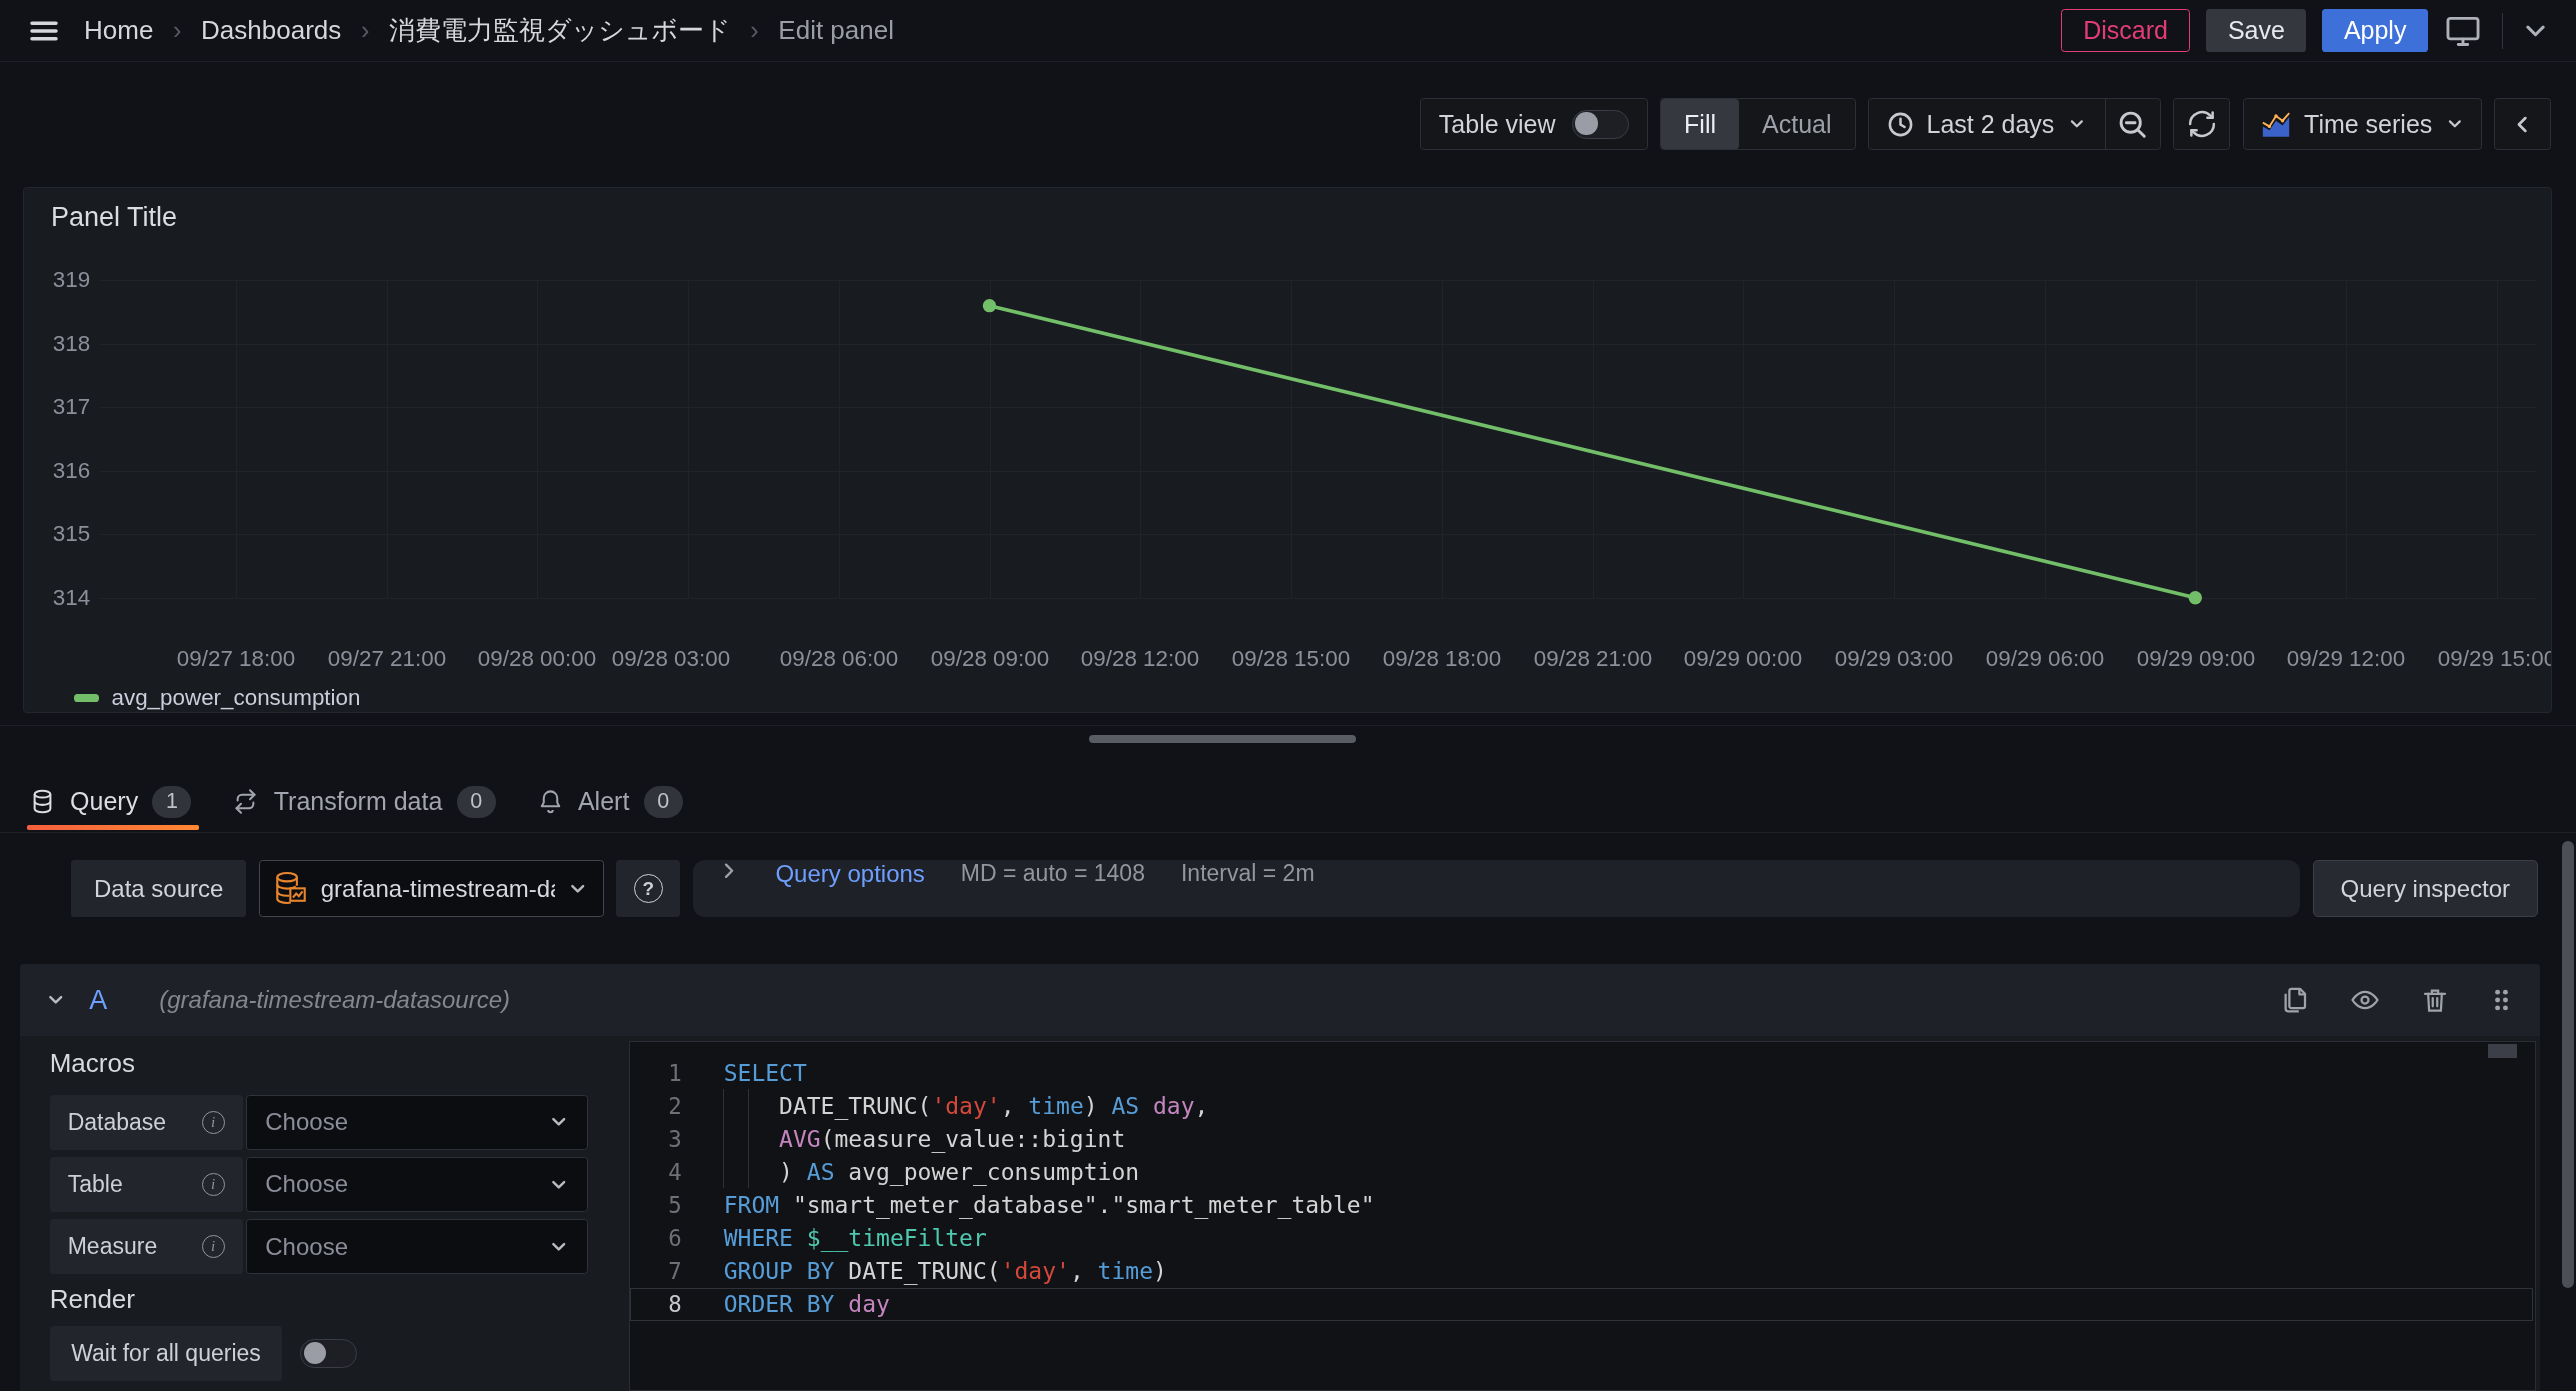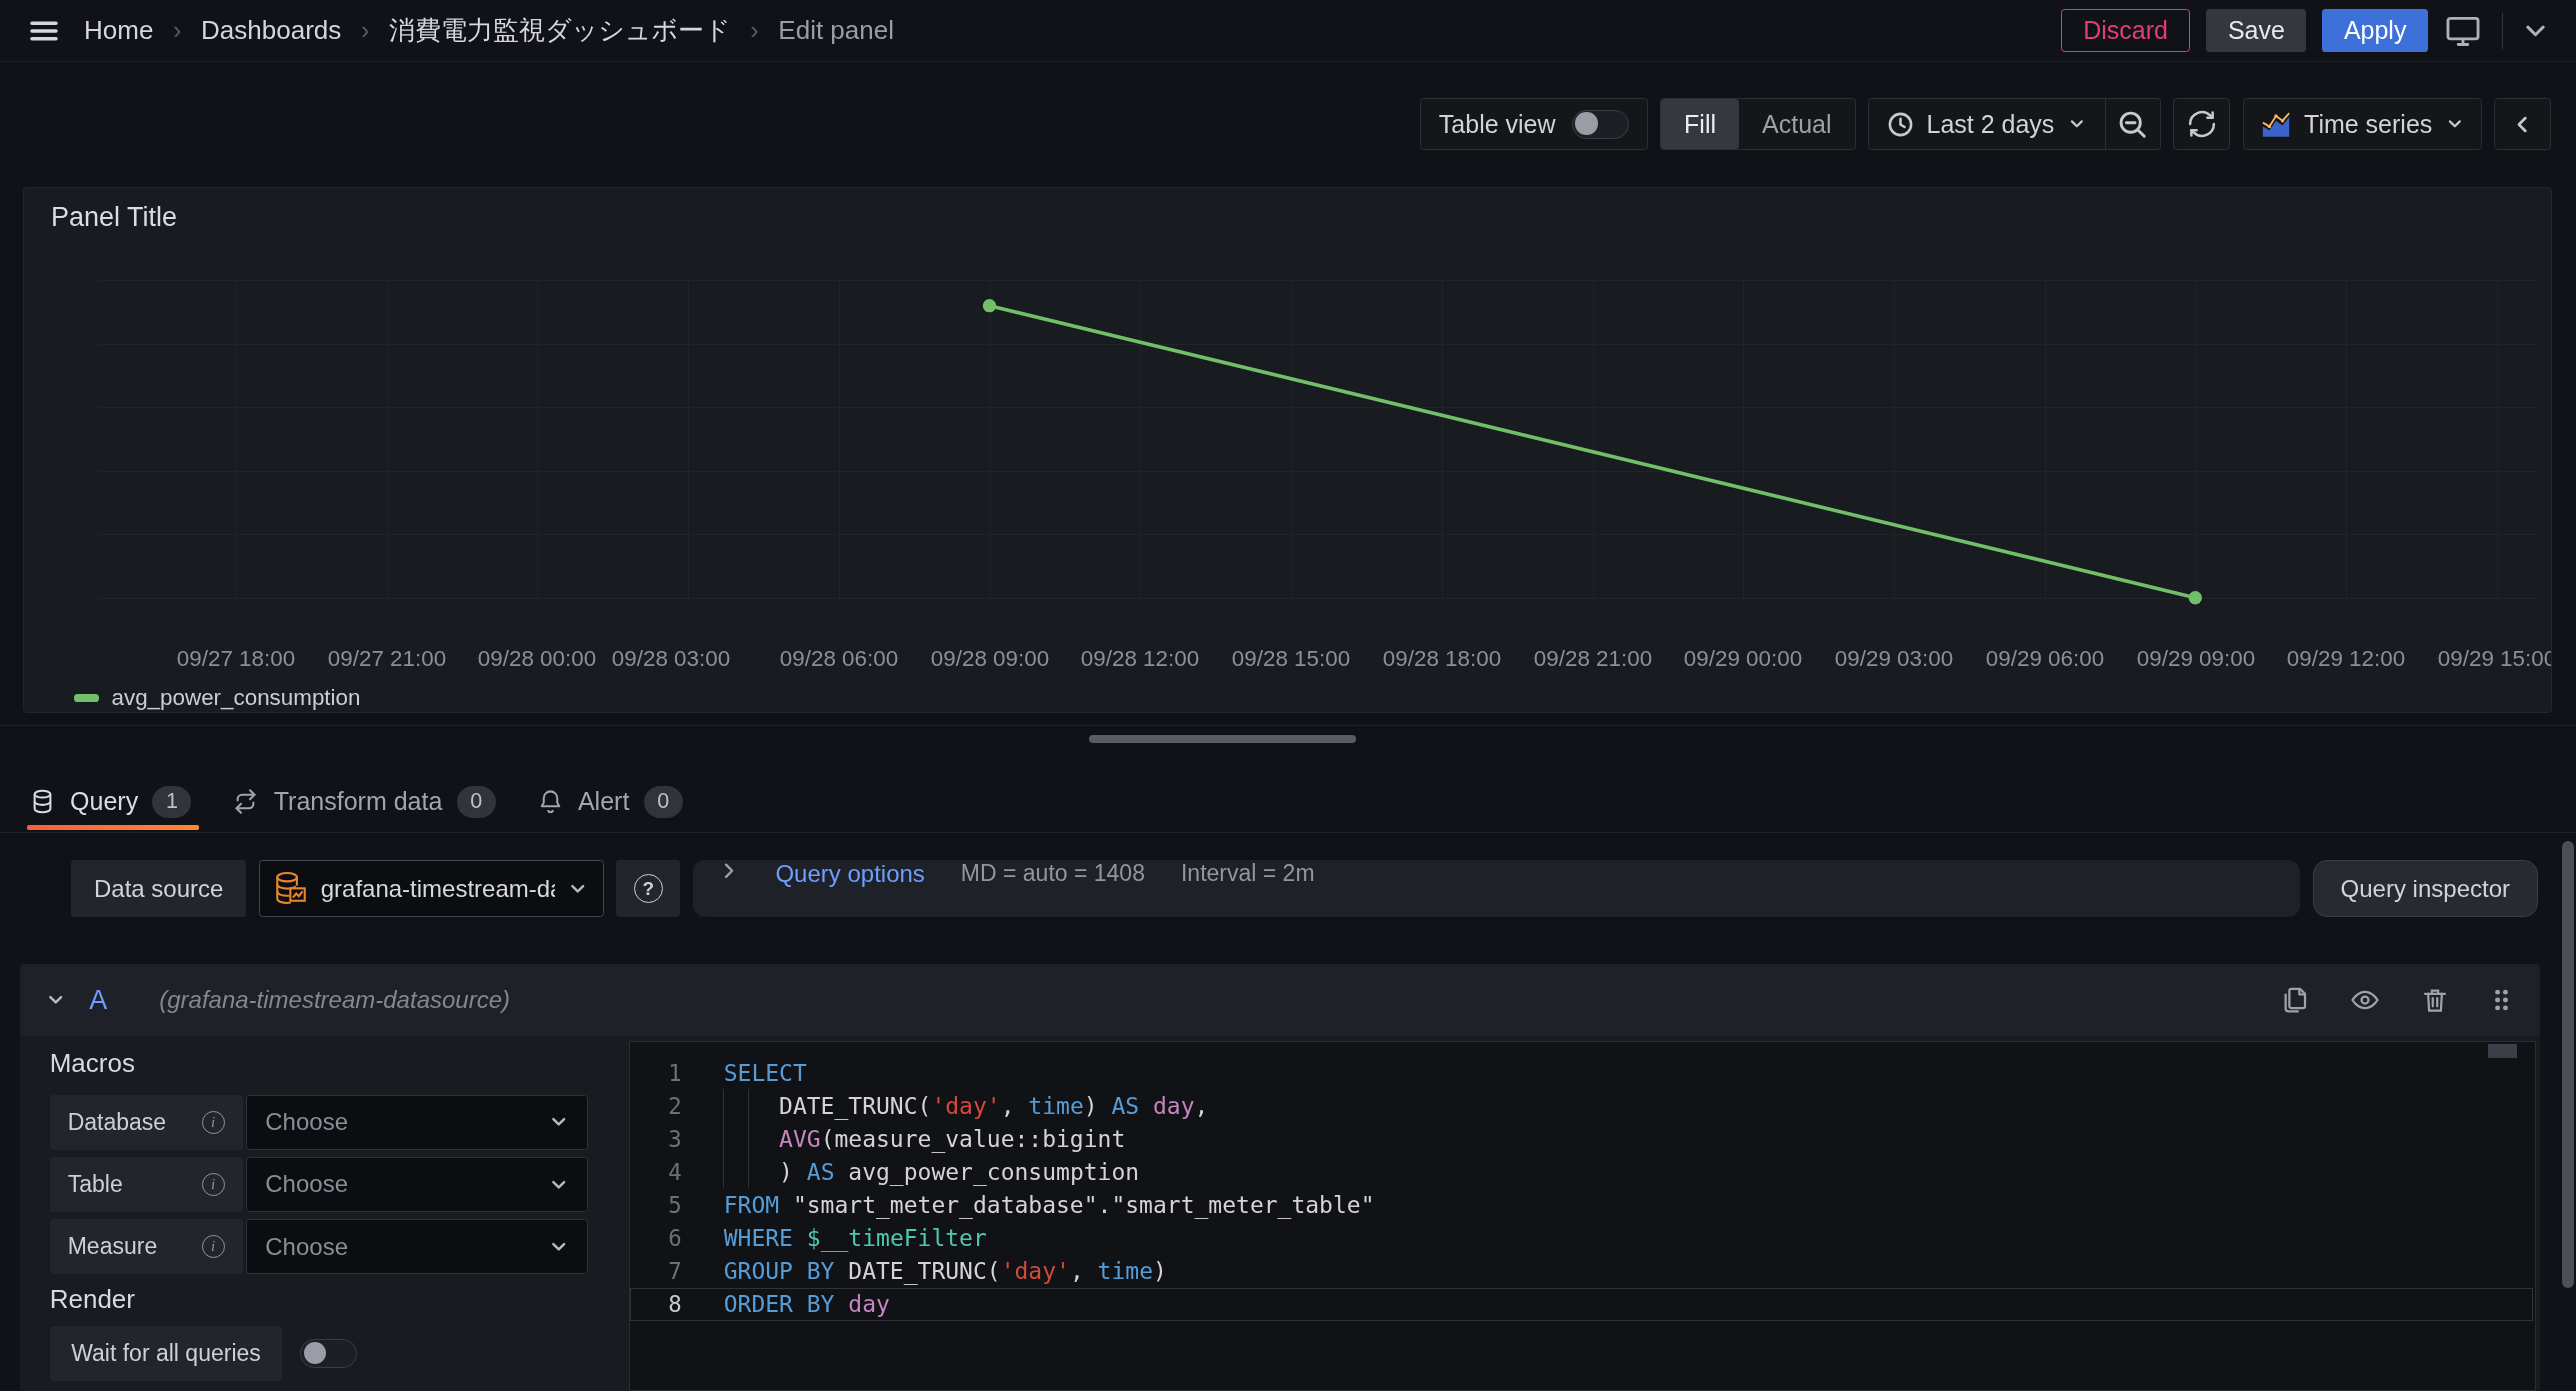--- a/index.html
+++ b/index.html
@@ -85,21 +85,21 @@
                display:flex; align-items:center; padding:0 14.3px; gap:12.5px; cursor:pointer; }
   .ds-name { flex:1; font-size:24px; color:#d8d9df; white-space:nowrap; overflow:hidden; }
   .ds-help { width:64px; background:#22252b; border-radius:3.6px; display:flex; align-items:center;
              justify-content:center; cursor:pointer; }
   .qmark { width:29.5px; height:29.5px; border-radius:50%; border:1.8px solid #cfd0d6; color:#cfd0d6;
            font-size:19px; font-weight:700; display:flex; align-items:center; justify-content:center; }
   .ds-options { flex:1; background:#1e2127; border-radius:12px; display:flex; align-items:flex-start;
                 padding:0 25px; gap:36px; }
   .qo-link { color:#6e9fff; font-size:24px; font-weight:500; cursor:pointer; }
   .qo-meta { color:#94969e; font-size:23px; }
-  .btn-inspector { background:#282a31; border:0.9px solid #3b3e46; border-radius:14px; padding:0 27px;
+  .btn-inspector { background:#282a31; border:0.9px solid #3b3e46; border-radius:5px; padding:0 27px;
                    display:flex; align-items:center; font-size:24px; font-weight:500; color:#d3d4da;
                    cursor:pointer; }
 
   
   #query-row { position:absolute; top:964px; left:19.7px; right:36px; height:72px; background:#1e2127;
                border-radius:3.6px 3.6px 0 0; display:flex; align-items:center; padding:0 25px; gap:23px; }
   .ref-id { color:#6e9fff; font-size:27px; font-weight:500; margin-right:29px; }
   .ds-italic { font-style:italic; color:#85878e; font-size:24px; flex:1; }
   .row-icons { display:flex; align-items:center; gap:38px; color:#9fa2aa; }
   .row-icons > * { cursor:pointer; }
@@ -242,20 +242,28 @@
     <span class="sq">
       <svg width="23" height="23" viewBox="0 0 16 16" fill="none" stroke="#c7c9cf" stroke-width="1.8" stroke-linecap="round" stroke-linejoin="round">
           <path d="M10 3.5L5.5 8l4.5 4.5"></path>
         </svg>
     </span>
   </div>
 </div>
 
 <div id="panel">
   <div class="panel-title">Panel Title</div>
+  <div id="ylabels">
+      <div class="ytick" style="top: 0px;">319</div>
+      <div class="ytick" style="top: 64px;">318</div>
+      <div class="ytick" style="top: 127px;">317</div>
+      <div class="ytick" style="top: 191px;">316</div>
+      <div class="ytick" style="top: 254px;">315</div>
+      <div class="ytick" style="top: 318px;">314</div>
+    </div>
   <div id="plot">
       <div class="hline" style="top: 0px;"></div>
       <div class="hline" style="top: 64px;"></div>
       <div class="hline" style="top: 127px;"></div>
       <div class="hline" style="top: 191px;"></div>
       <div class="hline" style="top: 254px;"></div>
       <div class="hline" style="top: 318px;"></div>
       <div class="vline" style="left: 137px;"></div>
       <div class="vline" style="left: 288px;"></div>
       <div class="vline" style="left: 438px;"></div>

